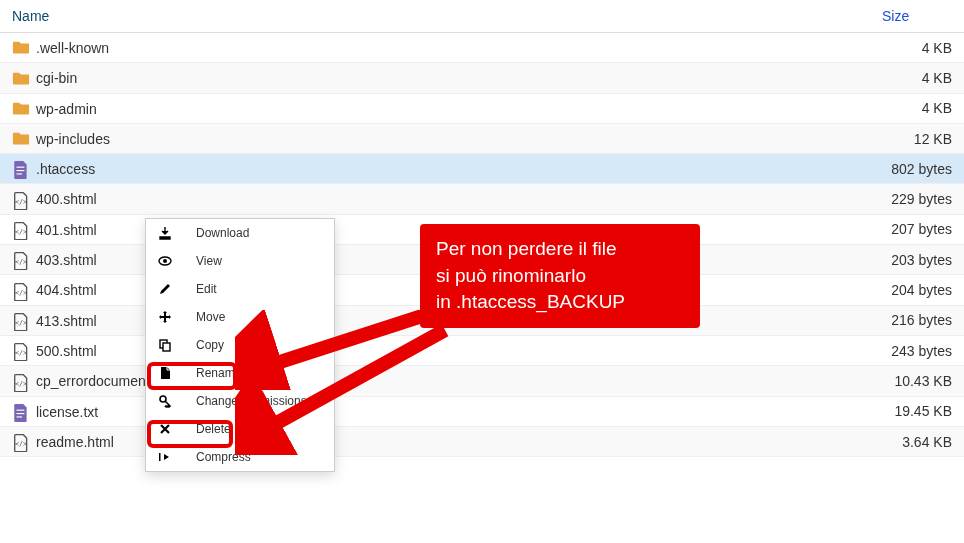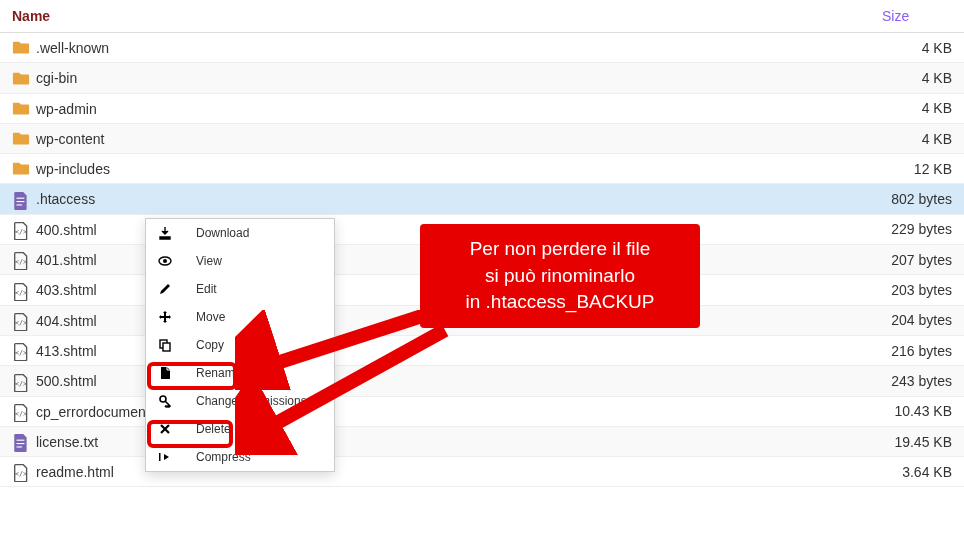--- a/index.html
+++ b/index.html
@@ -1,20 +1,20 @@
 <!DOCTYPE html>
 <html><head>
 <meta charset="utf-8">
 <style>
 * { margin: 0; padding: 0; box-sizing: border-box; }
 body { font-family: Arial, Helvetica, sans-serif; font-size: 14px; color: #333; background: #fff; width: 964px; }
 .table { width: 100%; border-collapse: collapse; }
 .header-row td { background: #fff; border-bottom: 1px solid #ddd; padding: 8px 12px; color: #2a7ab9; font-weight: normal; }
-.header-row .name-col { color: #7f1d1d; font-weight: bold; }
-.header-row .size-col { color: #8b5cf6; text-align: left; }
+.header-row .name-col { color: #0c4a6e; }
+.header-row .size-col { color: #1d4ed8; text-align: left; }
 .row td { padding: 6px 12px; border-bottom: 1px solid #eee; vertical-align: middle; }
 .row:nth-child(even) td { background: #f9f9f9; }
 .row.selected td { background: #d6e9f8; }
 .name-col { width: 870px; }
 .size-col { width: 94px; text-align: right; white-space: nowrap; }
 .icon { display: inline-block; width: 18px; height: 16px; margin-right: 6px; vertical-align: middle; }
 .file-name { vertical-align: middle; }
 
 .context-menu {
   position: absolute;
@@ -52,21 +52,20 @@
   left: 420px;
   top: 224px;
   background: #e60000;
   color: #fff;
   padding: 12px 16px;
   font-size: 19px;
   line-height: 1.4;
   border-radius: 4px;
   z-index: 12;
   min-width: 280px;
-  text-align: center;
 }
 
 .arrow {
   position: absolute;
   z-index: 12;
   pointer-events: none;
 }
 </style>
 </head>
 <body>
@@ -93,26 +92,20 @@
       </tr>
       <tr class="row">
         <td class="name-col"><span class="icon"><svg viewBox="0 0 20 16">
               <path fill="#e8a33d" d="M2 2h6l2 2h8a1 1 0 0 1 1 1v9a1 1 0 0 1-1 1H2a1 1 0 0 1-1-1V3a1 1 0 0 1 1-1z"></path>
             </svg></span><span class="file-name">wp-admin</span></td>
         <td class="size-col">4 KB</td>
       </tr>
       <tr class="row">
         <td class="name-col"><span class="icon"><svg viewBox="0 0 20 16">
               <path fill="#e8a33d" d="M2 2h6l2 2h8a1 1 0 0 1 1 1v9a1 1 0 0 1-1 1H2a1 1 0 0 1-1-1V3a1 1 0 0 1 1-1z"></path>
-            </svg></span><span class="file-name">wp-content</span></td>
-        <td class="size-col">4 KB</td>
-      </tr>
-      <tr class="row">
-        <td class="name-col"><span class="icon"><svg viewBox="0 0 20 16">
-              <path fill="#e8a33d" d="M2 2h6l2 2h8a1 1 0 0 1 1 1v9a1 1 0 0 1-1 1H2a1 1 0 0 1-1-1V3a1 1 0 0 1 1-1z"></path>
             </svg></span><span class="file-name">wp-includes</span></td>
         <td class="size-col">12 KB</td>
       </tr>
       <tr class="row selected">
         <td class="name-col"><span class="icon"><svg viewBox="0 0 16 16">
               <path fill="#7a65b5" d="M3 0h7l3 3v12a1 1 0 0 1-1 1H3a1 1 0 0 1-1-1V1a1 1 0 0 1 1-1z"></path>
               <rect x="4" y="5" width="7" height="1" fill="#fff"></rect>
               <rect x="4" y="8" width="7" height="1" fill="#fff"></rect>
               <rect x="4" y="11" width="5" height="1" fill="#fff"></rect>
             </svg></span><span class="file-name">.htaccess</span></td>

